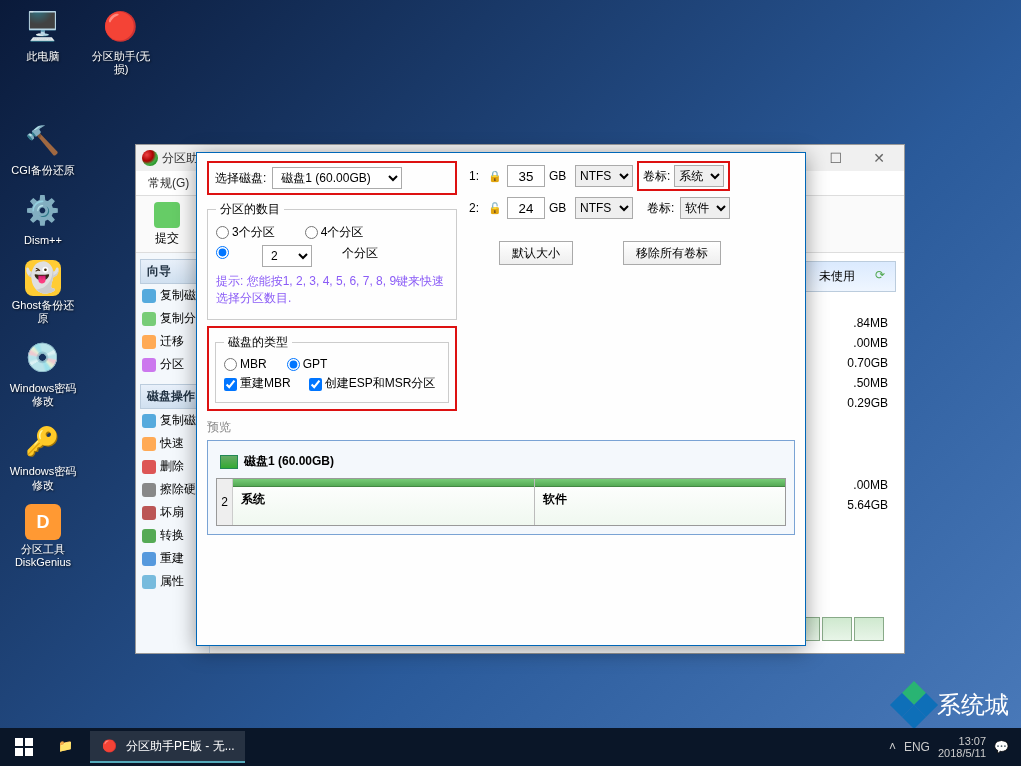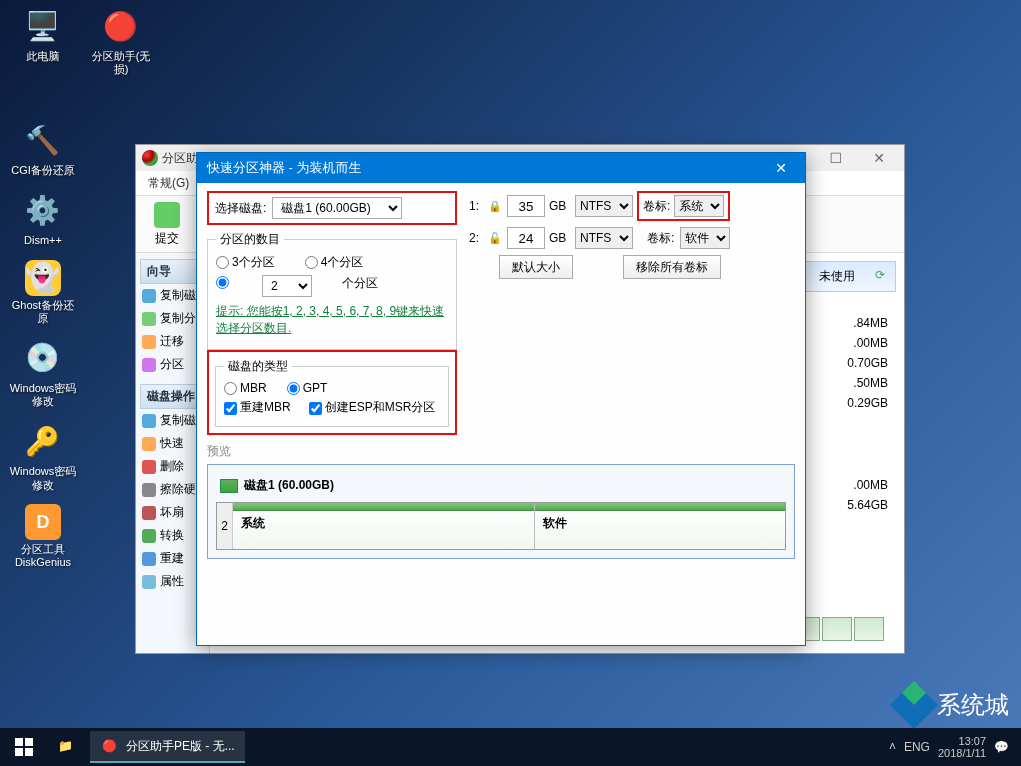--- a/index.html
+++ b/index.html
@@ -55,33 +55,33 @@
 .modal-titlebar .ttl { font-size:13px;}
 .modal-close { width:28px; height:22px; display:flex; align-items:center; justify-content:center; font-size:14px; cursor:pointer;}
 .modal-body { flex:1; padding:8px 10px; overflow:auto; background:#fefefe;}
 .row-top { display:flex; align-items:flex-start; gap:4px;}
 .highlight-red { border:2px solid #d11; padding:4px 6px; display:flex; align-items:center; gap:6px;}
 .sel { border:1px solid #aaa; background:#fff; padding:2px 4px; height:22px; font-size:12px;}
 .sel-disk { width:130px;}
 .fieldset { border:1px solid #ccc; margin-top:6px; padding:4px 8px 8px;}
 .fieldset legend { padding:0 4px;}
 .radio-row { display:flex; gap:30px; padding:2px 0;}
-.hint { color:#15803d; padding:4px 0;text-decoration:underline;}
-.hl-disk-type { border:2px solid #d11; padding:6px; }
+.hint { color:#8b5cf6; padding:4px 0;}
+.hl-disk-type { border:2px solid #d11; padding:6px; margin-top:6px;}
 .check-row { display:flex; align-items:center; gap:6px; padding:2px 0;}
 .right-col { flex:1; padding-left:8px;}
 .part-row { display:flex; align-items:center; gap:4px; margin-bottom:6px;}
 .part-num { width:14px;}
 .part-icon { width:16px; height:16px; display:flex; align-items:center; justify-content:center; font-size:11px; color:#888;}
 .size-input { width:38px; height:22px; border:1px solid #aaa; padding:2px; text-align:center;}
 .gb-lbl { width:22px;}
 .fs-sel { width:58px; height:22px; border:1px solid #aaa; font-size:12px;}
 .vol-sel { width:50px; height:22px; border:1px solid #aaa; font-size:12px;}
 .vol-highlight { border:2px solid #d11; padding:2px 4px; display:flex; align-items:center; gap:4px;}
-.btn { border:1px solid #aaa; background:linear-gradient(#fff,#eee); padding:3px 12px; height:24px; cursor:pointer; font-size:12px;}
+.btn { border:1px solid #aaa; background:linear-gradient(#fff,#eee); padding:3px 12px; height:24px; cursor:pointer; font-size:12px;margin-top:16px;}
 .preview-lbl { color:#888; margin-top:8px;}
 .preview-box { border:1px solid #7aa3d4; margin-top:4px; padding:8px; background:#f4f8fc;}
 .disk-hdr { display:flex; align-items:center; gap:6px; font-weight:bold; padding:4px;}
 .disk-ico { width:18px; height:14px; background:linear-gradient(#6a6,#3a3); border:1px solid #285;}
 .part-bar { display:flex; border:1px solid #999; height:48px; margin-top:4px;}
 .part-seg { border-right:1px solid #bbb; display:flex;}
 .part-seg-num { width:16px; background:#eee; display:flex; align-items:center; justify-content:center; border-right:1px solid #ccc;}
 .part-seg-body { flex:1; padding:4px 8px; background:linear-gradient(#fff,#f0f8f0);}
 .part-seg-body .pname { font-weight:bold;}
 .seg-top-bar { height:8px; background:linear-gradient(#7c7,#5a5); margin:-4px -8px 4px; border-bottom:1px solid #484;}
@@ -261,24 +261,20 @@
     <div style="width:56px"></div>
     <div style="width:10px"></div>
     <div style="width:30px;background:#fdd;border-color:#d88"></div>
     <div style="width:24px"></div>
     <div style="width:30px"></div>
     <div style="width:30px"></div>
   </div>
 </div>
 
 <div class="modal">
-  <div class="modal-titlebar">
-    <span class="ttl">快速分区神器 - 为装机而生</span>
-    <span class="modal-close">✕</span>
-  </div>
   <div class="modal-body">
     <div class="row-top">
 
       <div style="width:250px">
         <div class="highlight-red">
           <span>选择磁盘:</span>
           <select class="sel sel-disk"><option>磁盘1 (60.00GB)</option></select>
         </div>
         <fieldset class="fieldset">
           <legend>分区的数目</legend>
@@ -391,17 +387,17 @@
     </div>
   <div class="task-item active">
     <span class="task-icon">🔴</span>
     <span style="color:#fff;font-size:12px">分区助手PE版 - 无...</span>
   </div>
   <div class="tray">
     <span>˄</span>
     <span>ENG</span>
     <div class="clock">
       <div>13:07</div>
-      <div>2018/1/11</div>
+      <div>2018/5/11</div>
     </div>
     <span>💬</span>
   </div>
 </div>
 
 </body></html>

